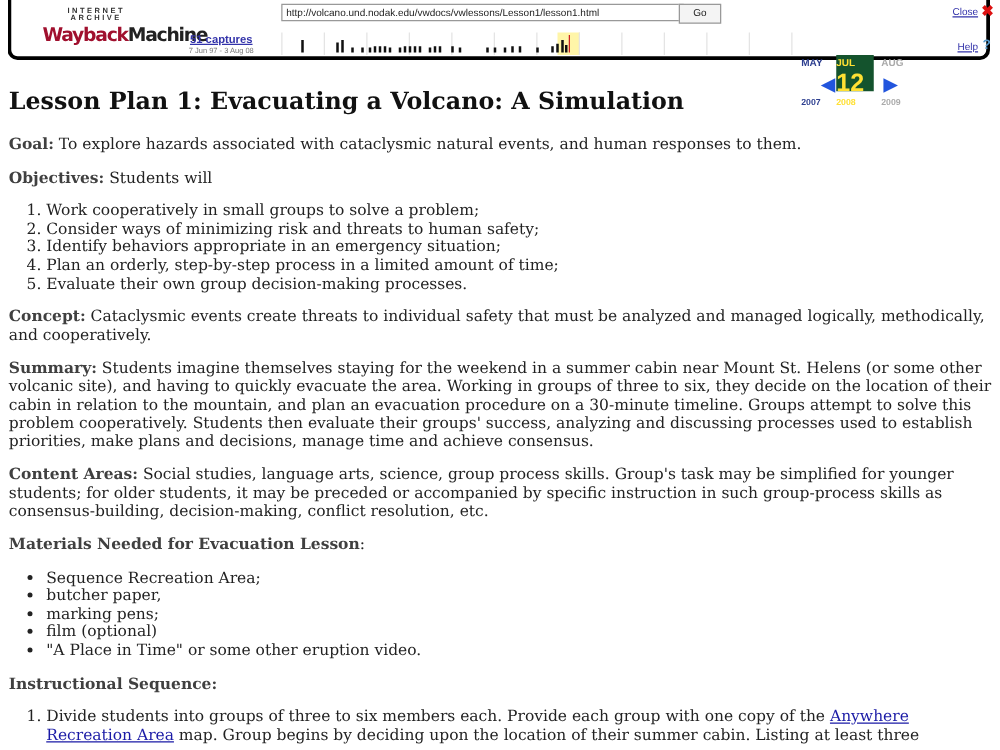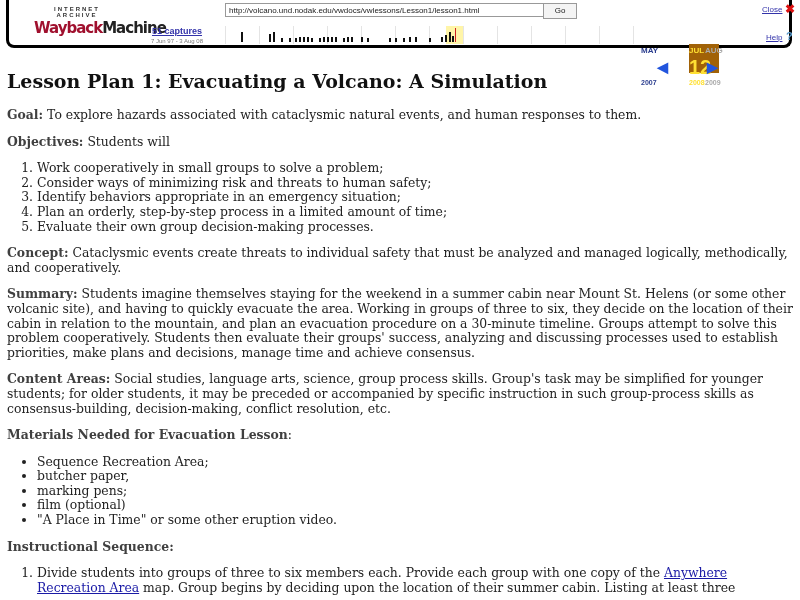--- a/index.html
+++ b/index.html
@@ -17,21 +17,21 @@
   #wm-url{position:absolute;left:216px;top:3px;width:322px;height:14px;border:1px solid #999;font-size:8px;color:#222;padding:1px 3px;box-sizing:border-box;line-height:11px;background:#fff;white-space:nowrap;overflow:hidden;}
   #wm-go{position:absolute;left:534px;top:3px;width:34px;height:16px;border:1px solid #999;font-size:8px;background:#f4f4f4;text-align:center;line-height:14px;box-sizing:border-box;}
   #wm-spark{position:absolute;left:216px;top:26px;width:412px;height:18px;}
   #wm-spark .grid{position:absolute;top:0;width:1px;height:18px;background:#e4e4e4;}
   #wm-spark .bar{position:absolute;bottom:2px;width:2px;background:#111;}
   #wm-spark .hl{position:absolute;left:221px;top:0;width:18px;height:18px;background:#fff5a8;}
   #wm-spark .cur{position:absolute;left:230px;bottom:2px;width:1px;height:14px;background:#cc2222;}
   #wm-cal{position:absolute;left:628px;top:0;width:106px;height:45px;font-size:8px;font-weight:bold;}
   #wm-cal .col{position:absolute;top:0;width:30px;height:29px;text-align:left;margin-top:44px;}
   #wm-cal .prev{left:4px;color:#2c3e8f;}
-  #wm-cal .curm{left:52px;background:#a16207;color:#ffe033;}
+  #wm-cal .curm{left:32px;background:#14532d;color:#ffe033;}
   #wm-cal .next{left:68px;color:#aaa;}
   #wm-cal .mon{position:absolute;top:2px;left:0;width:100%;}
   #wm-cal .yr{position:absolute;top:35px;left:0;width:100%;font-size:7px;}
   #wm-cal .day{position:absolute;top:12px;left:0;width:100%;font-size:20px;line-height:22px;}
   #wm-cal .arrow{position:absolute;top:15px;font-size:14px;color:#2255dd;}
   #wm-cal .prev .arrow{right:3px;}
   #wm-cal .next .arrow{left:2px;}
   #wm-close{position:absolute;left:753px;top:5px;font-size:8px;color:#3333aa;text-decoration:underline;}
   #wm-close-x{position:absolute;left:776px;top:2px;font-size:12px;color:#dd1111;font-weight:bold;}
   #wm-help{position:absolute;left:757px;top:33px;font-size:8px;color:#3333aa;text-decoration:underline;}

